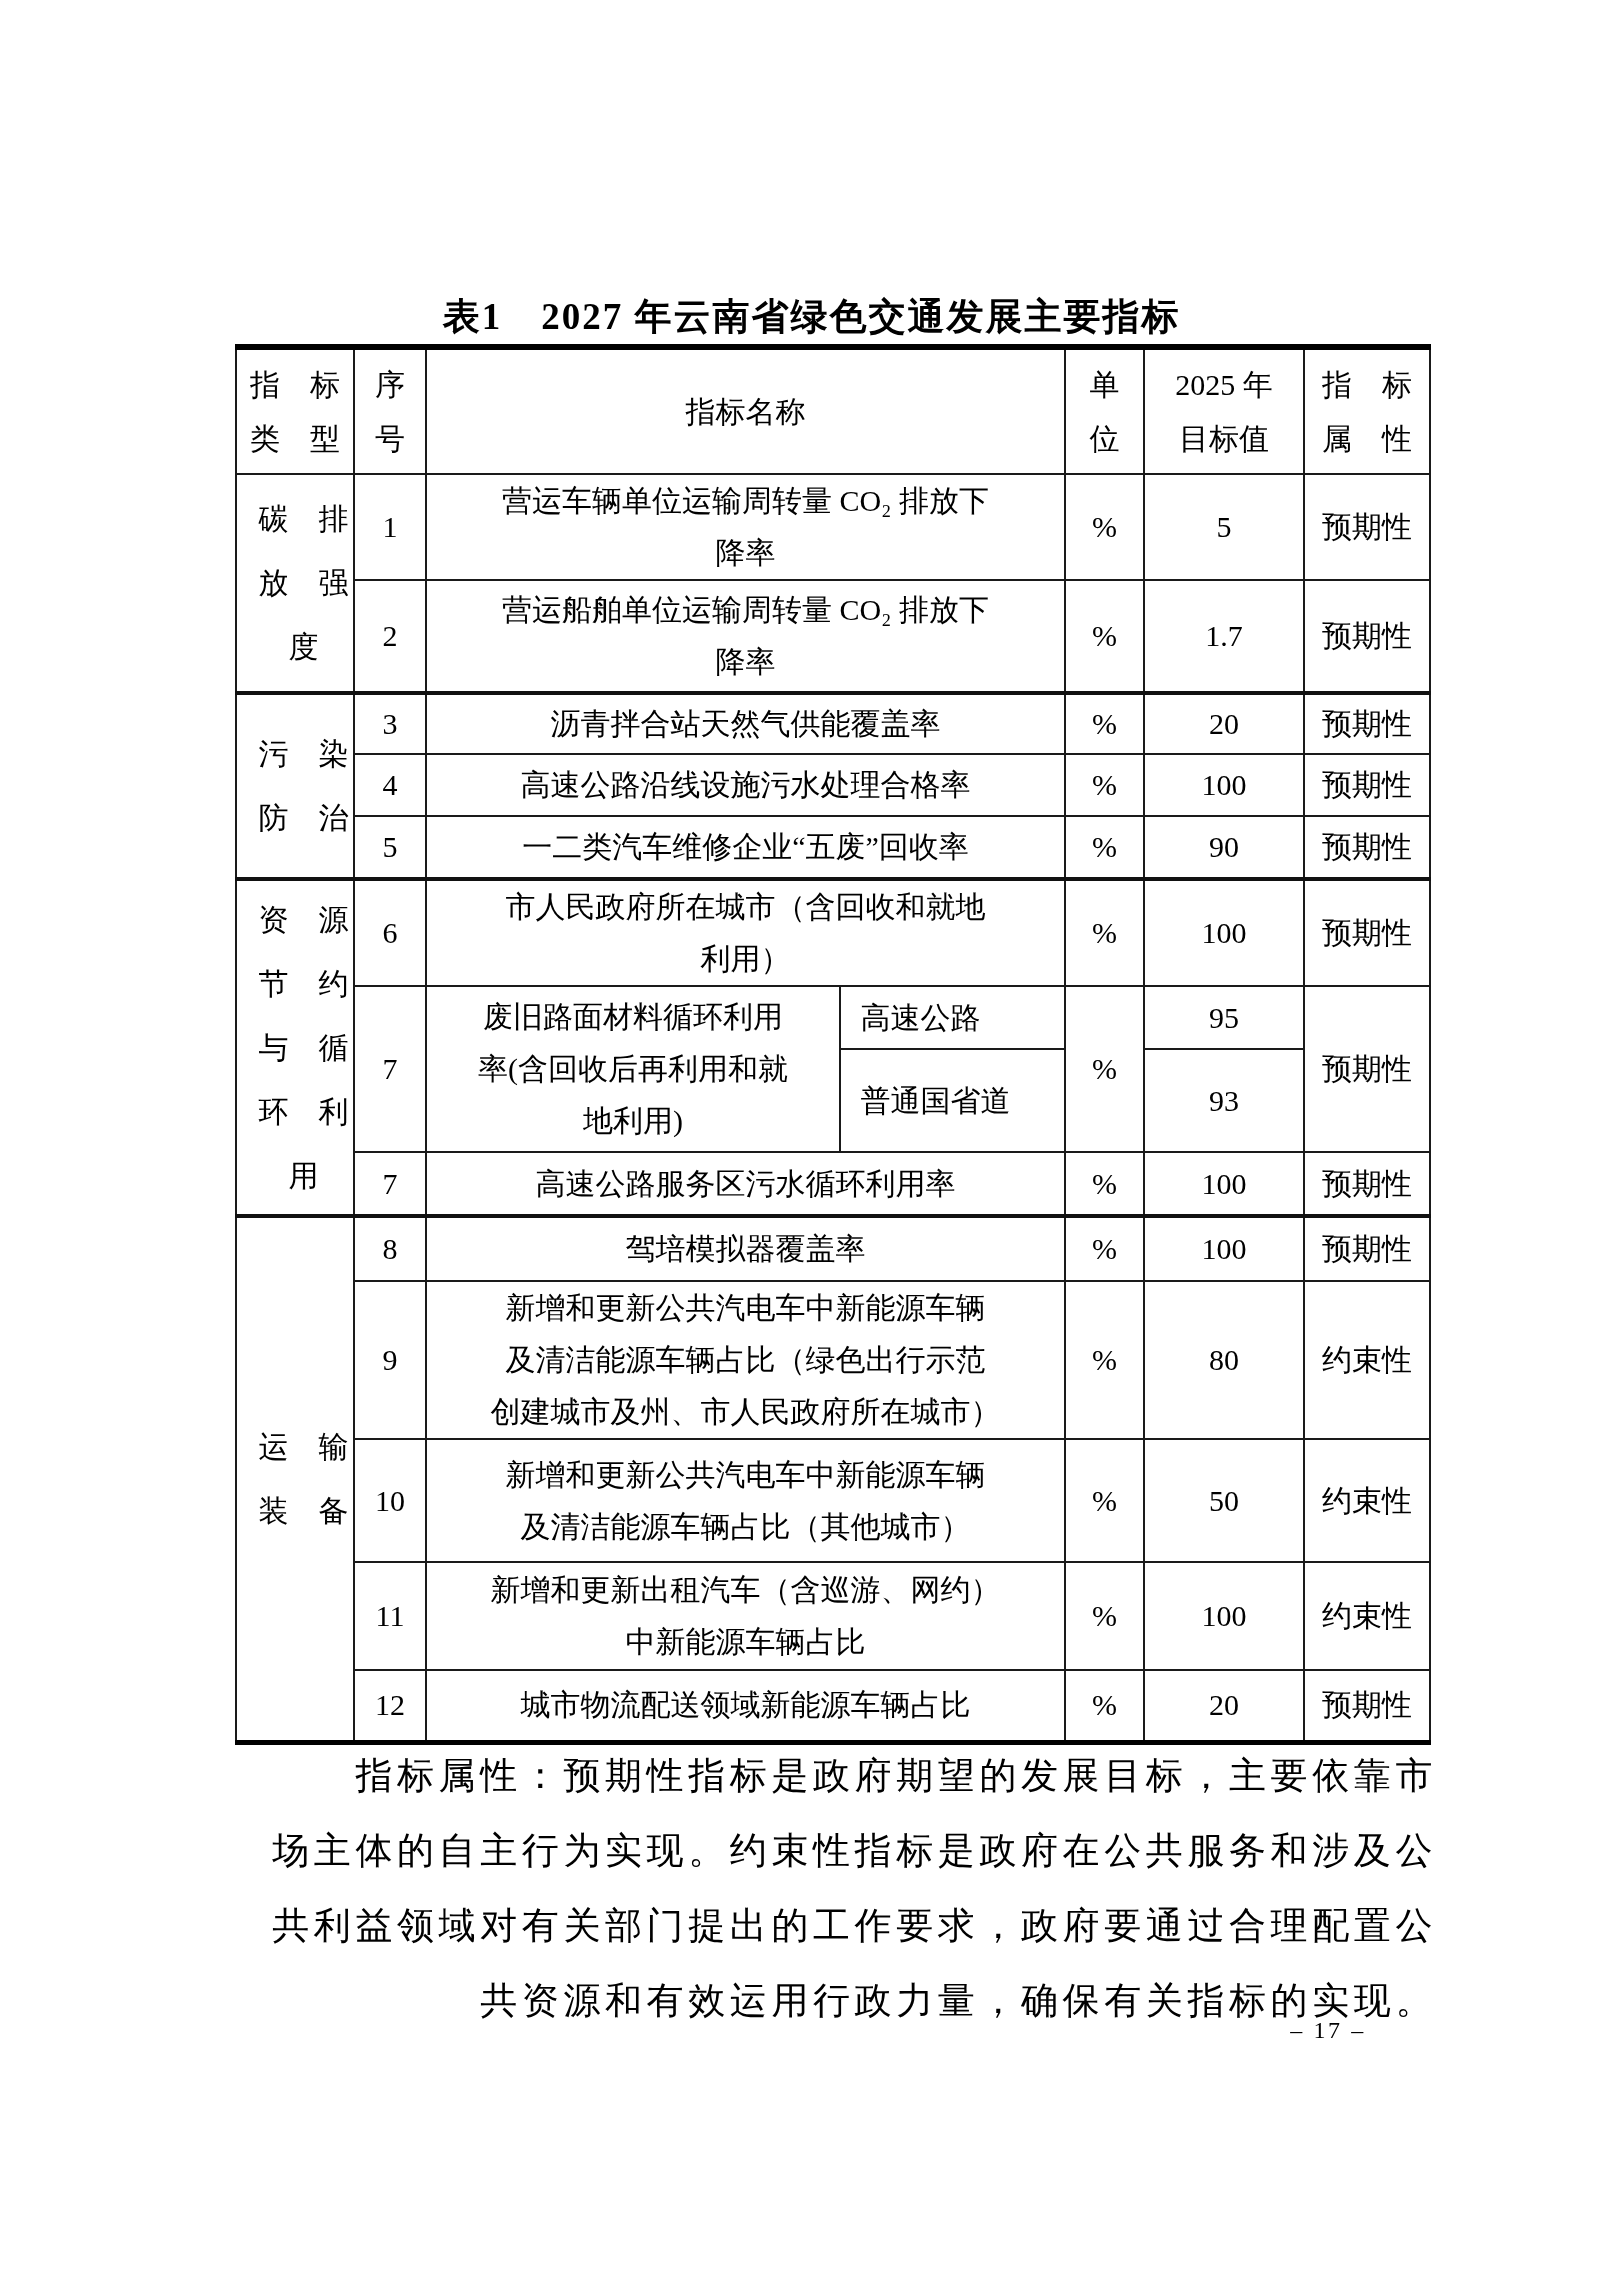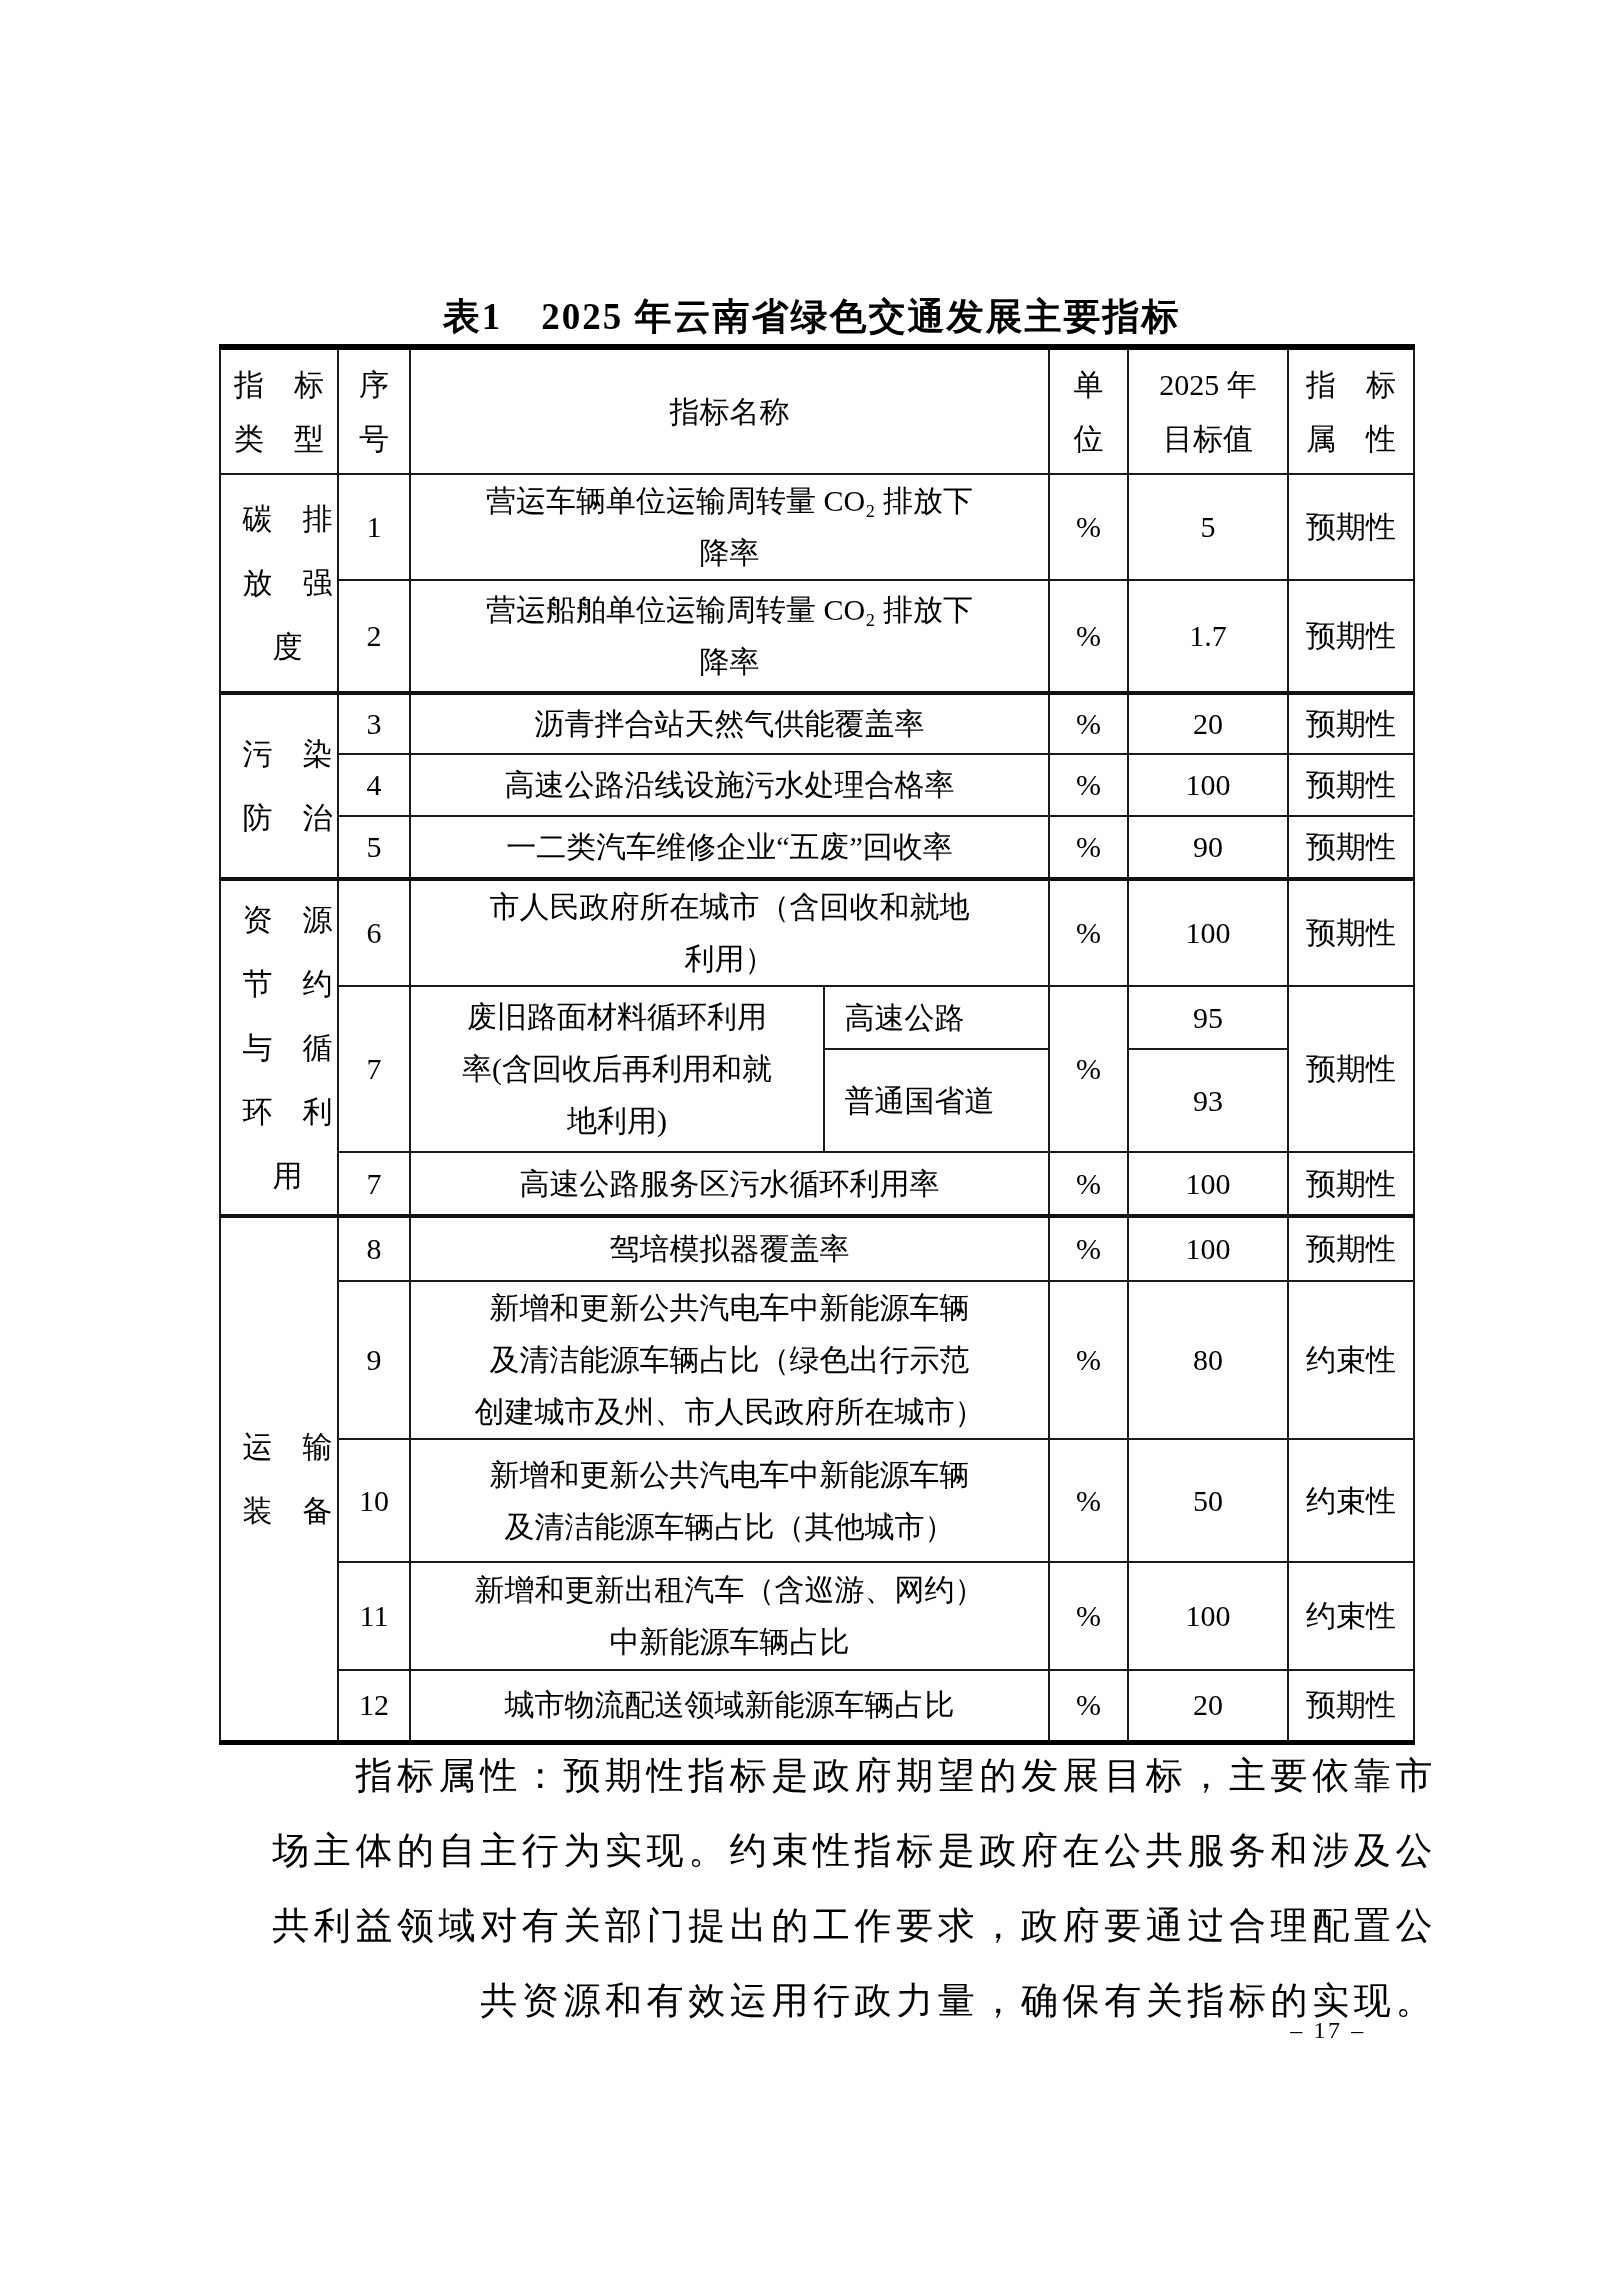--- a/index.html
+++ b/index.html
@@ -7,21 +7,21 @@
     width:1623px;height:2295px;background:#ffffff;position:relative;
     font-family:"Liberation Serif","DejaVu Serif",serif;color:#000;
   }
   .title{
     position:absolute;left:0;top:292px;width:1623px;text-align:center;
     font-size:37px;font-weight:bold;letter-spacing:2px;white-space:pre;
   }
   .tablewrap{position:absolute;left:219px;top:344px;}
   table.indicators{
     border-collapse:collapse;table-layout:fixed;width:1195px;
-    border:2px solid #1a1a1a;border-top:6.5px solid #000;border-bottom:5.9px solid #000;
+    border:2px solid #1a1a1a;border-top:6.5px solid #000;border-bottom:5.9px solid #000;margin-left:16px;
   }
   td,th{
     border:2px solid #1a1a1a;font-weight:normal;font-size:30px;
     text-align:center;vertical-align:middle;padding:0;line-height:52px;
     white-space:pre-line;overflow:hidden;
   }
   th{line-height:54px;}
   td.name{text-align:center;padding:0 13px;line-height:52px;}
   td.scope{text-align:left;padding-left:19.6px;}
   td.catcell{text-align:center;padding-left:17px;line-height:64px;}
@@ -39,21 +39,21 @@
   .pagenum{
     position:absolute;left:1230px;top:2017px;width:196px;text-align:center;
     font-size:24px;letter-spacing:2.6px;white-space:pre;
   }
 </style>
 </head>
 <body>
 
 <div>
 
-  <div class="title">表1　2025 年云南省绿色交通发展主要指标</div>
+  <div class="title">表1　2027 年云南省绿色交通发展主要指标</div>
 
   <div class="tablewrap">
     <table class="indicators">
       <colgroup>
         <col style="width:118px">
           <col style="width:72px">
           <col style="width:414px">
         <col style="width:225px">
           <col style="width:79px">
           <col style="width:160px">

